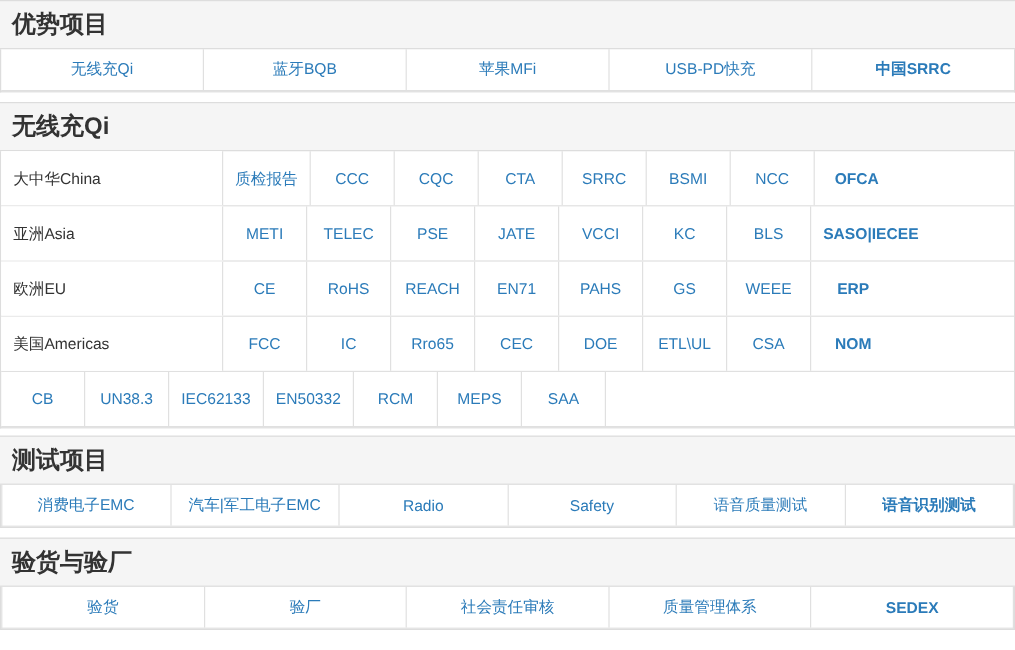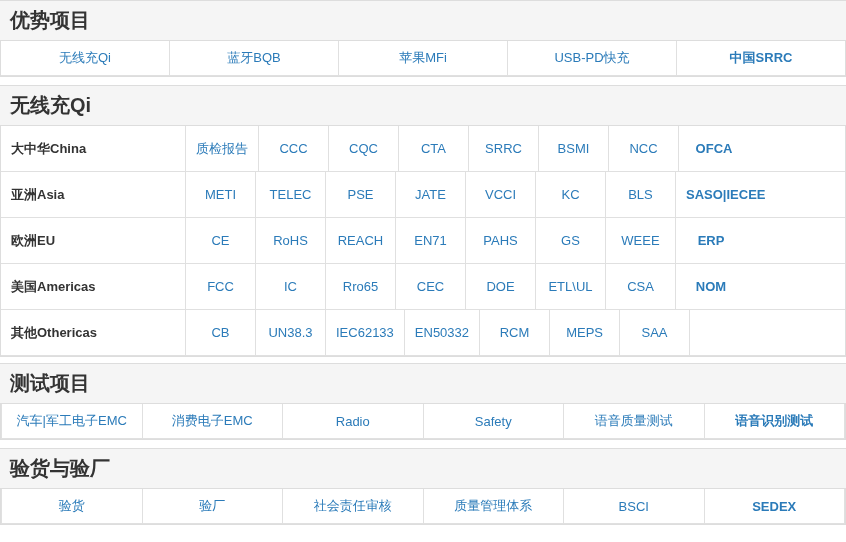--- a/index.html
+++ b/index.html
@@ -27,21 +27,20 @@
     .row-label {
       min-width: 185px;
       max-width: 185px;
       padding: 8px 10px;
       border-right: 1px solid #e0e0e0;
       display: flex;
       align-items: center;
       color: #333;
       font-size: 13px;
       background: #fff;
-      font-weight: bold;
     }
     .cells {
       display: flex;
       flex: 1;
       flex-wrap: wrap;
     }
     .cell {
       padding: 8px 10px;
       border-right: 1px solid #e0e0e0;
       display: flex;
@@ -161,54 +160,52 @@
           <div class="cell">IC</div>
           <div class="cell">Rro65</div>
           <div class="cell">CEC</div>
           <div class="cell">DOE</div>
           <div class="cell">ETL\UL</div>
           <div class="cell">CSA</div>
           <div class="cell">NOM</div>
         </div>
       </div>
       <div class="grid-row">
-        <div class="row-label">其他Othericas</div>
         <div class="cells">
           <div class="cell">CB</div>
           <div class="cell">UN38.3</div>
           <div class="cell">IEC62133</div>
           <div class="cell">EN50332</div>
           <div class="cell">RCM</div>
           <div class="cell">MEPS</div>
           <div class="cell">SAA</div>
           <div class="cell"></div>
         </div>
       </div>
     </div>
 </div>
 
 <div class="section-block" style="margin-top:6px;">
   <div class="section-header">测试项目</div>
   <div class="outer-border">
     <div class="test-row" id="testing-cells">
+        <div class="cell">消费电子EMC</div>
         <div class="cell">汽车|军工电子EMC</div>
-        <div class="cell">消费电子EMC</div>
         <div class="cell">Radio</div>
         <div class="cell">Safety</div>
         <div class="cell">语音质量测试</div>
         <div class="cell">语音识别测试</div>
       </div>
   </div>
 </div>
 
 <div class="section-block" style="margin-top:8px;">
   <div class="section-header">验货与验厂</div>
   <div class="outer-border">
     <div class="insp-row" id="inspection-cells">
         <div class="cell">验货</div>
         <div class="cell">验厂</div>
         <div class="cell">社会责任审核</div>
         <div class="cell">质量管理体系</div>
-        <div class="cell">BSCI</div>
         <div class="cell">SEDEX</div>
       </div>
   </div>
 </div>
 
 </body></html>

